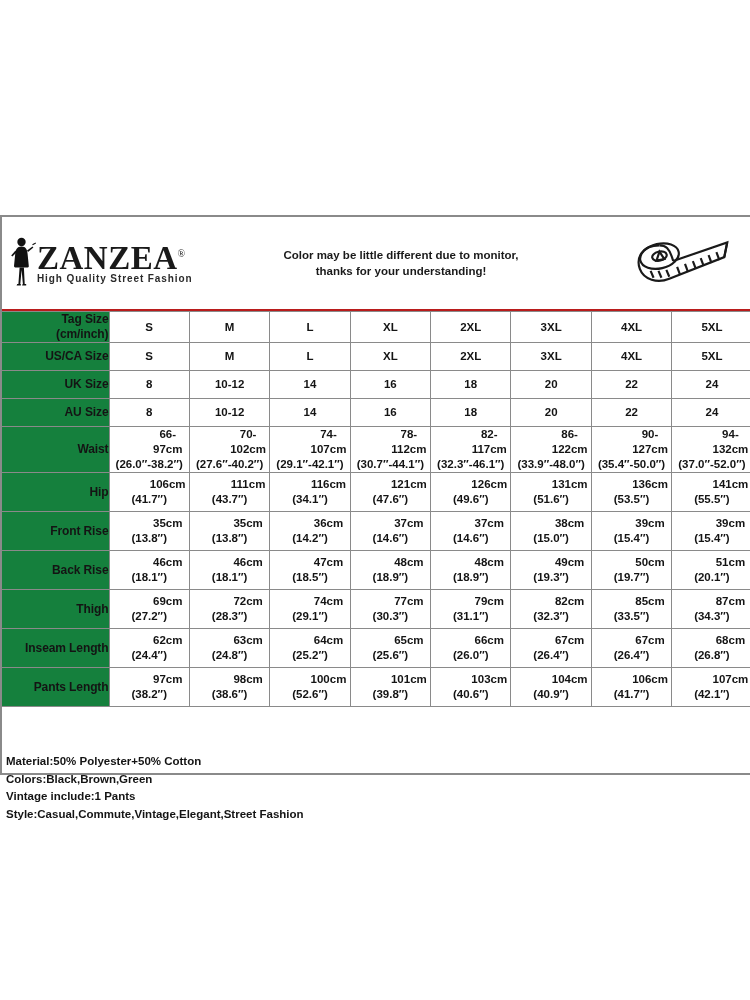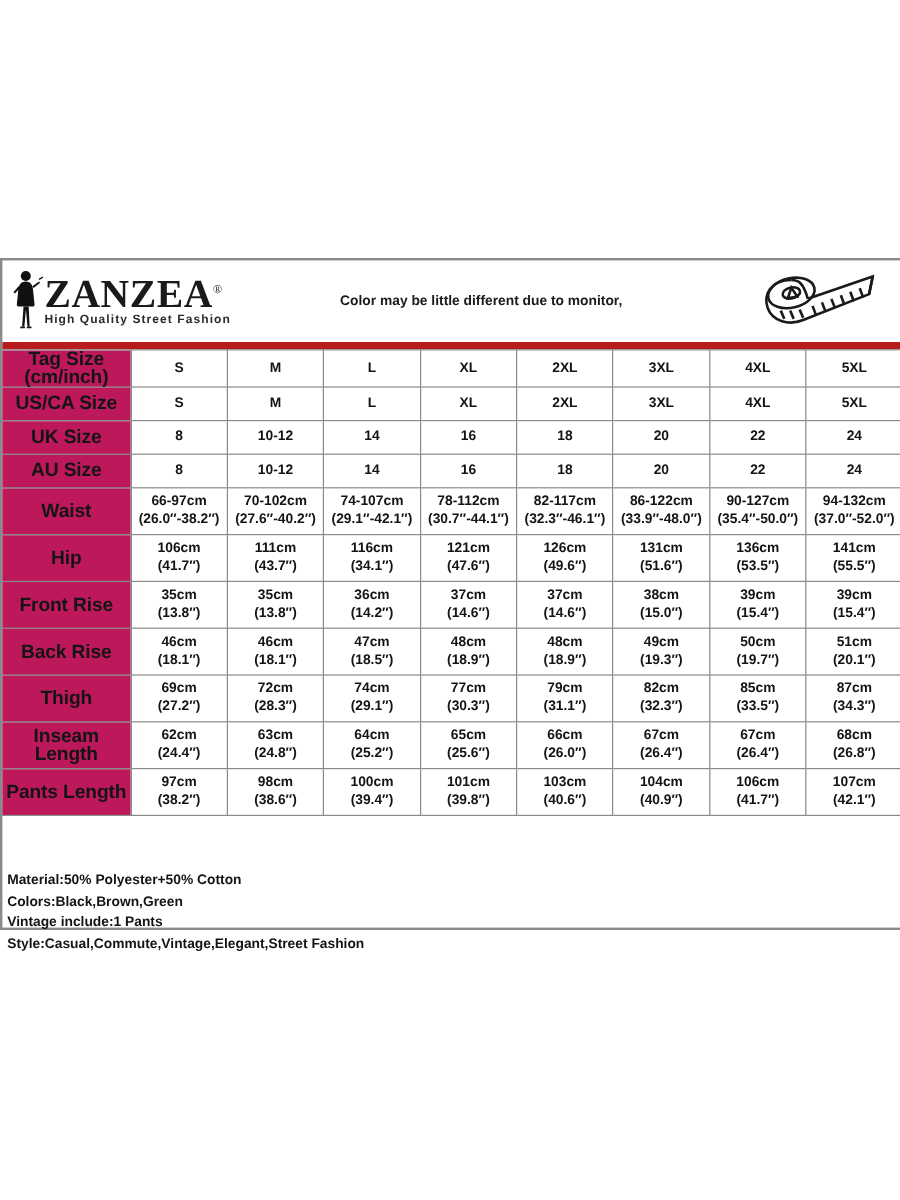--- a/index.html
+++ b/index.html
@@ -26,22 +26,22 @@
     background: #ffffff;
     border: 2px solid #8a8a8a;
     border-left: 2px solid #8a8a8a;
     border-right: 0;
   }
 
   
   .header-band {
     display: flex;
     align-items: center;
-    height: 74px;
-    border-bottom: 6px solid #b91c1c;
+    height: 94px;
+    border-bottom: 2px solid #b91c1c;
     box-sizing: border-box;
   }
   .brand {
     width: 190px;
     flex: 0 0 190px;
     display: flex;
     align-items: center;
     padding-left: 8px;
     box-sizing: border-box;
   }
@@ -106,29 +106,30 @@
     text-align: center;
     vertical-align: middle;
     font-size: 11.5px;
     font-weight: bold;
     color: #141414;
     background: #ffffff;
     padding: 0;
     line-height: 15px;
   }
   table.size-table td.rowhead {
-    background: #be185d;
+    background: #15803d;
     border-left: 0;
-    font-size: 16px;
+    font-size: 12px;
     letter-spacing: -0.1px;
+    text-align: right;
   }
   table.size-table tr.r-two td { height: 27px; }
   table.size-table tr.r-one td { height: 27px; }
   table.size-table tr.r-dual td { height: 38px; }
-  .cm { display: block; }
+  .cm { display: block; padding-left: 37px; }
   .inch { display: block; }
   col.c0 { width: 107px; }
   col.cd { width: 80.4px; }
 
   
   .notes {
     padding: 6px 0 0 4px;
     font-size: 11.5px;
     font-weight: bold;
     line-height: 17.5px;
@@ -156,20 +157,21 @@
         <path d="M12.6 48 L16.2 48 L16.2 49.6 L12.1 49.6 Z" fill="#111"></path>
       </svg>
       <div class="brand-text">
         <div class="brand-word"><span>ZANZEA</span><span class="brand-reg">®</span></div>
         <div class="brand-tag">High Quality Street Fashion</div>
       </div>
     </div>
 
     <div class="notice">
       <div>Color may be little different due to monitor,</div>
+      <div>thanks for your understanding!</div>
     </div>
 
     <div class="tape">
       <svg width="112" height="58" viewBox="0 0 112 58">
         <g fill="none" stroke="#1a1a1a" stroke-width="2.2">
           <path d="M30 11 C12 11 6 24 10 35 C14 46 28 50 40 45 L96 23 L99 8 L44 27"></path>
           <path d="M44 27 C40 13 36 11 30 11"></path>
           <ellipse cx="30" cy="22" rx="20" ry="12.5" transform="rotate(-13 30 22)"></ellipse>
           <ellipse cx="30" cy="22" rx="7.5" ry="4.6" transform="rotate(-13 30 22)"></ellipse>
           <path d="M30 17.5 L35 25 L27 26.5 Z"></path>
@@ -484,21 +486,21 @@
           <td>
             <span class="cm">97cm</span>
             <span class="inch">(38.2″)</span>
           </td>
           <td>
             <span class="cm">98cm</span>
             <span class="inch">(38.6″)</span>
           </td>
           <td>
             <span class="cm">100cm</span>
-            <span class="inch">(39.4″)</span>
+            <span class="inch">(52.6″)</span>
           </td>
           <td>
             <span class="cm">101cm</span>
             <span class="inch">(39.8″)</span>
           </td>
           <td>
             <span class="cm">103cm</span>
             <span class="inch">(40.6″)</span>
           </td>
           <td>

